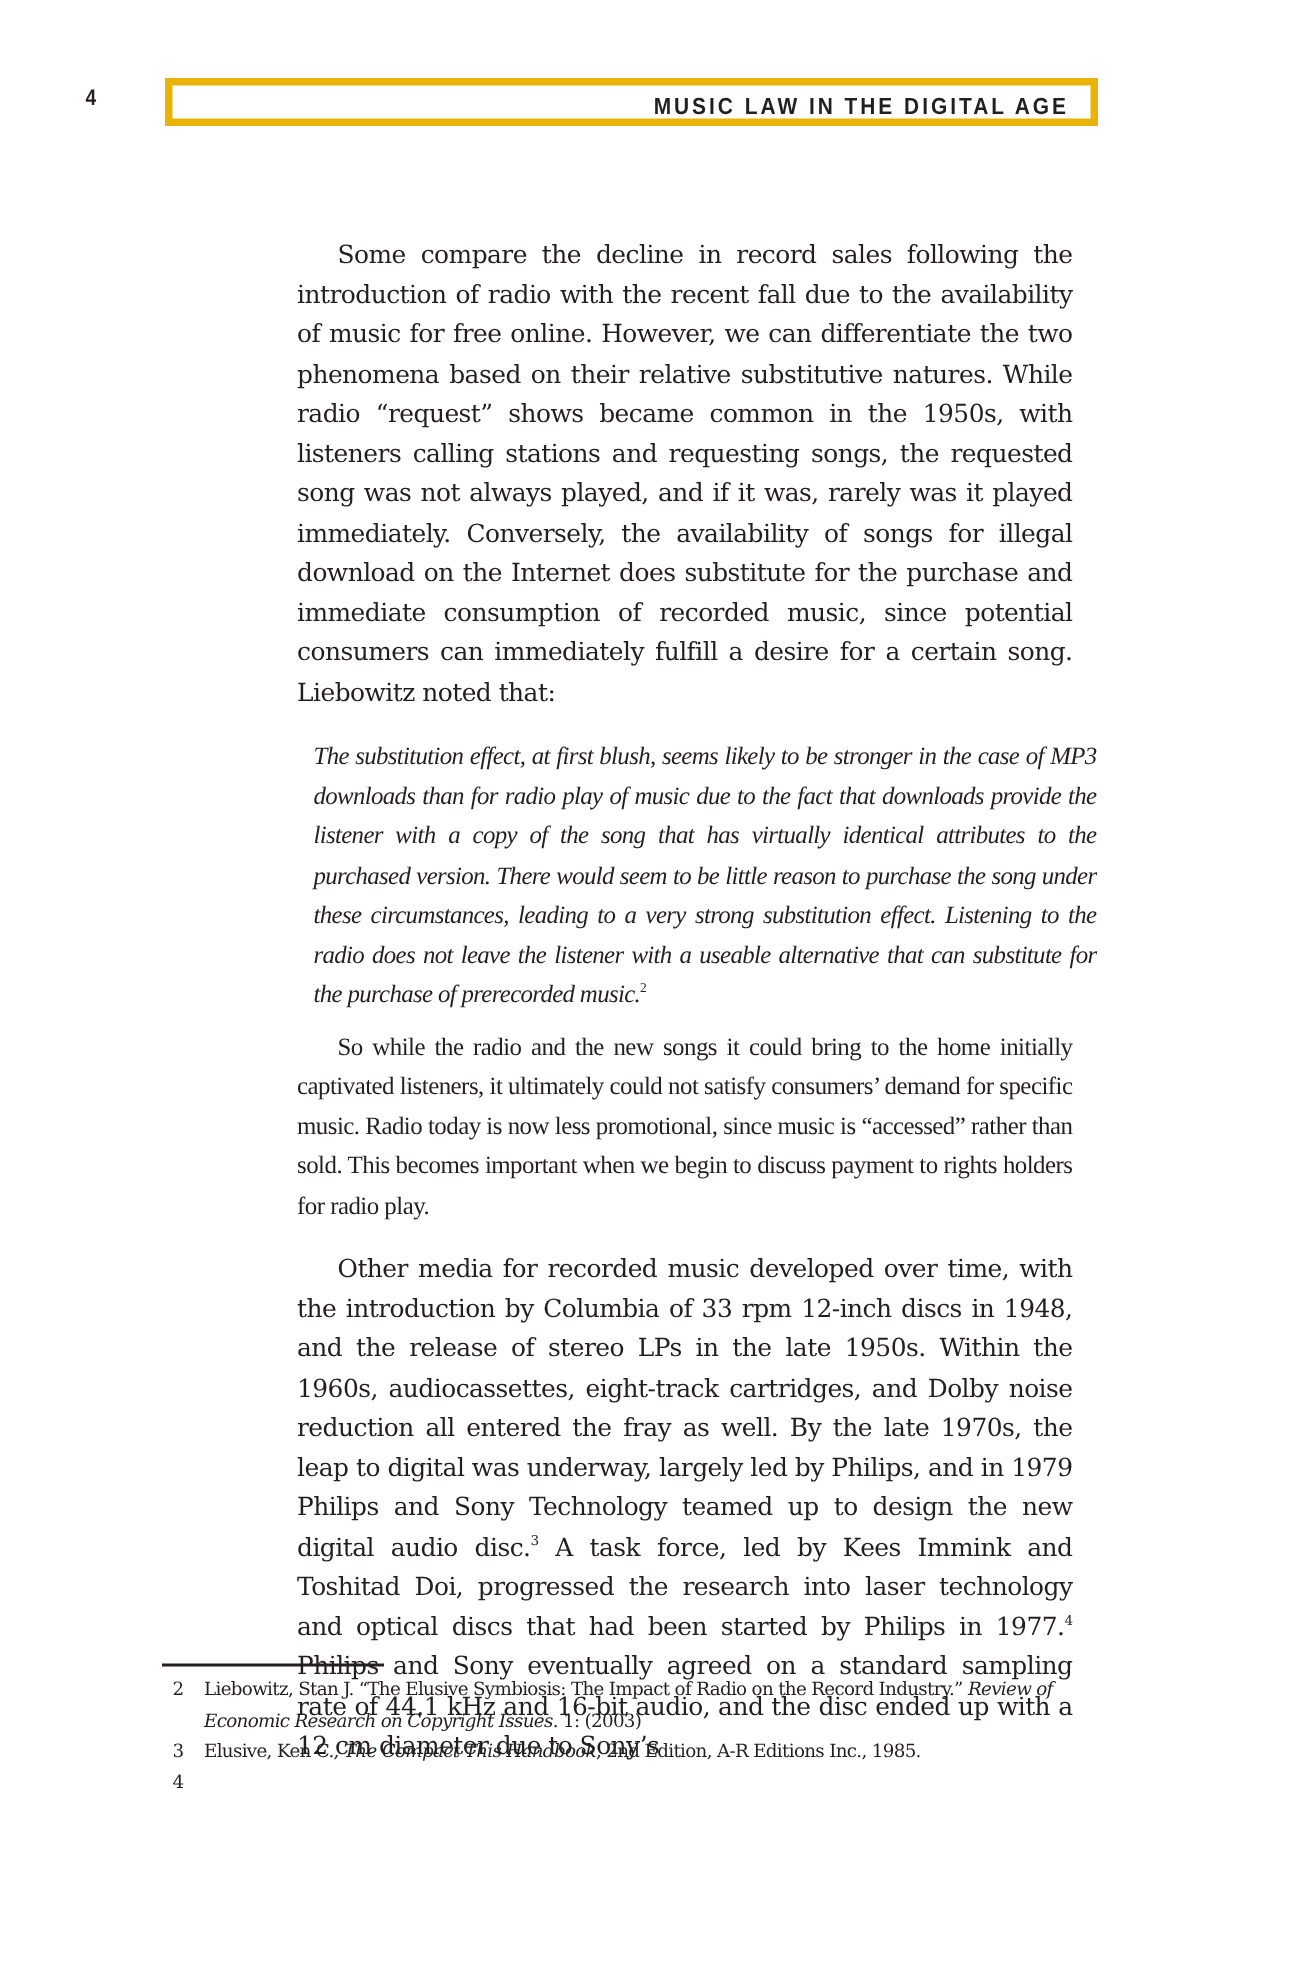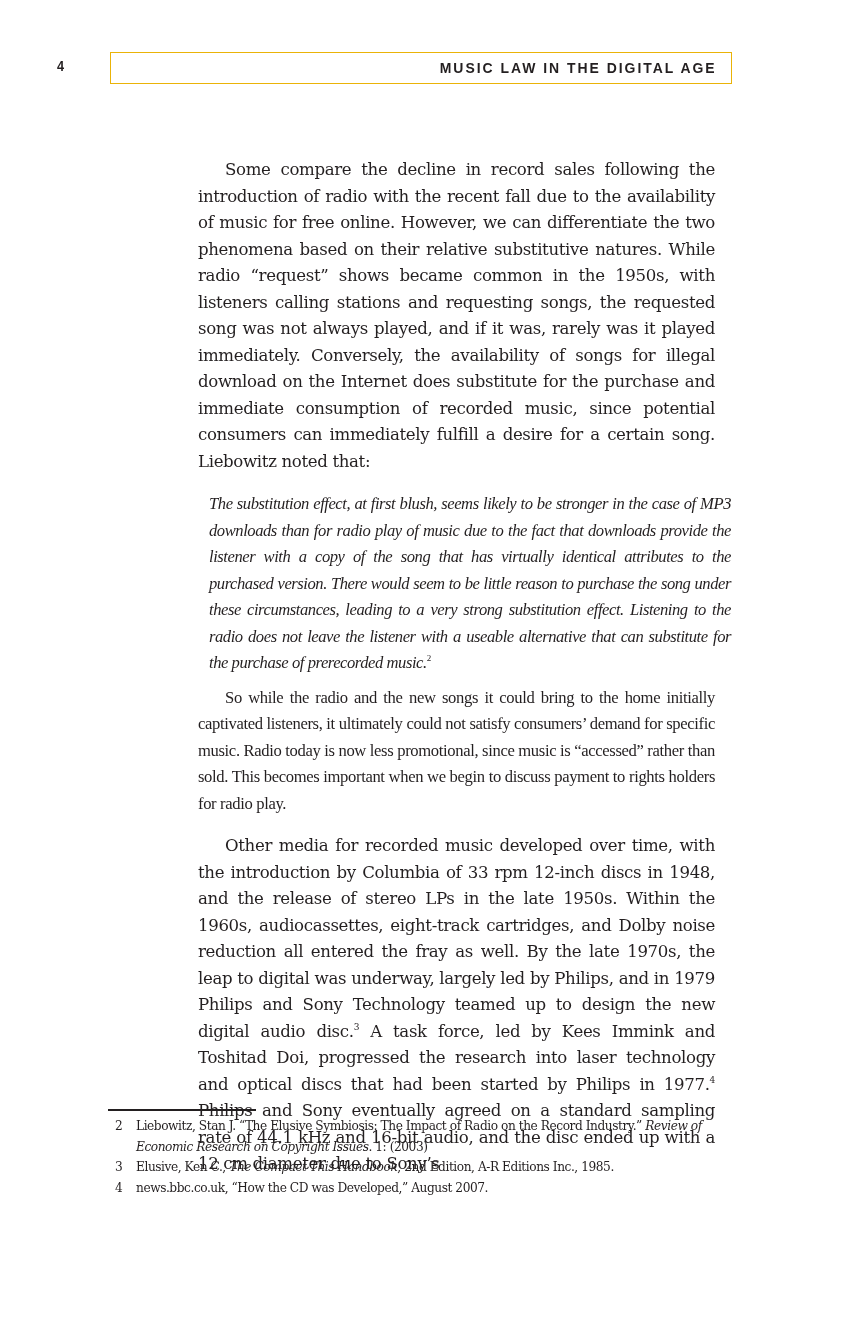--- a/index.html
+++ b/index.html
@@ -4,21 +4,21 @@
   <style>
     html, body { margin: 0; padding: 0; background: #ffffff; }
     body { width: 864px; height: 1322px; position: relative; overflow: hidden; color: #231f20; }
     .page-number {
       position: absolute; left: 57px; top: 57px;
       font-family: "Liberation Sans", sans-serif; font-weight: bold; font-size: 15px;
       letter-spacing: 0.5px; transform: scaleX(0.85); transform-origin: left top;
     }
     .running-head {
       position: absolute; left: 110px; top: 52px; width: 622px; height: 32px;
-      border: 1px solid #eab308; box-sizing: border-box;
+      border: 5px solid #eab308; box-sizing: border-box;
     }
     .running-head span {
       position: absolute; right: 14px; top: 6px;
       font-family: "Liberation Sans", sans-serif; font-weight: bold; font-size: 15.5px;
       letter-spacing: 2.2px; transform: scaleX(0.9); transform-origin: right top;
       white-space: nowrap;
     }
     .body-text {
       position: absolute; left: 182px; top: 141px; width: 549px;
       font-family: "DejaVu Serif", serif; font-size: 16.6px; line-height: 26.5px;
@@ -65,15 +65,14 @@
   <div class="fn">
     <span class="num">2</span>
     <span>Liebowitz, Stan J. “The Elusive Symbiosis: The Impact of Radio on the Record Industry.” </span><i>Review of Economic Research on Copyright Issues</i><span>. 1: (2003)</span>
   </div>
   <div class="fn">
     <span class="num">3</span>
     <span>Elusive, Ken C., </span><i>The Compact This Handbook</i><span>, 2nd Edition, A-R Editions Inc., 1985.</span>
   </div>
   <div class="fn">
     <span class="num">4</span>
-    <span>news.bbc.co.uk, “How the CD was Developed,” August 2007.</span>
   </div>
 </div>
 
 </body></html>

